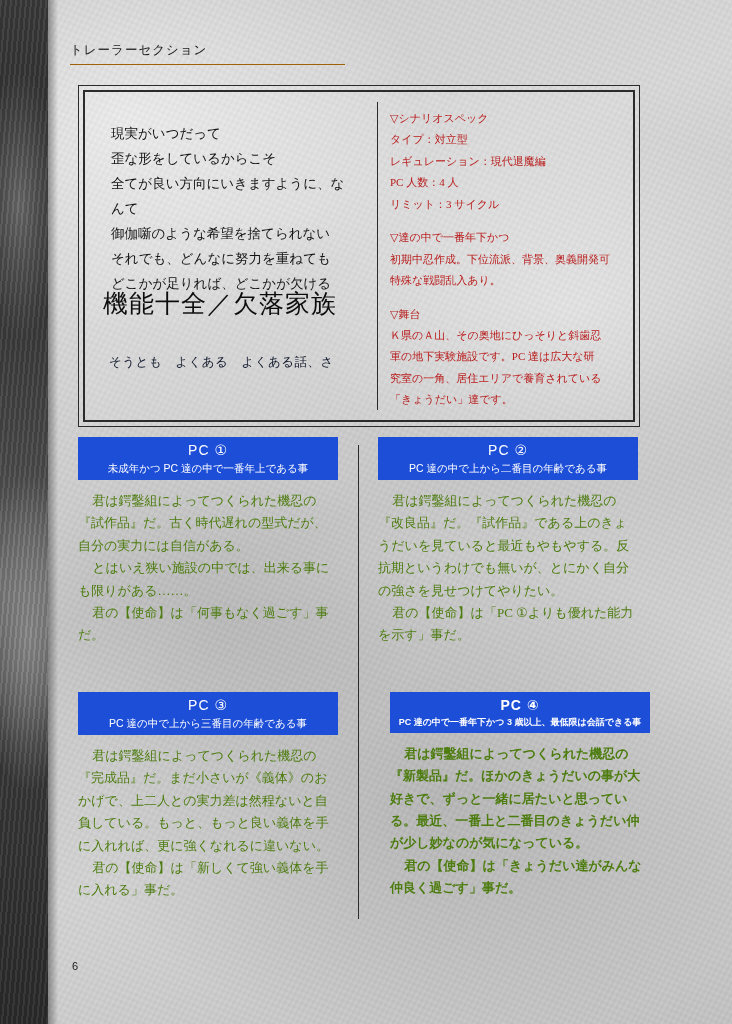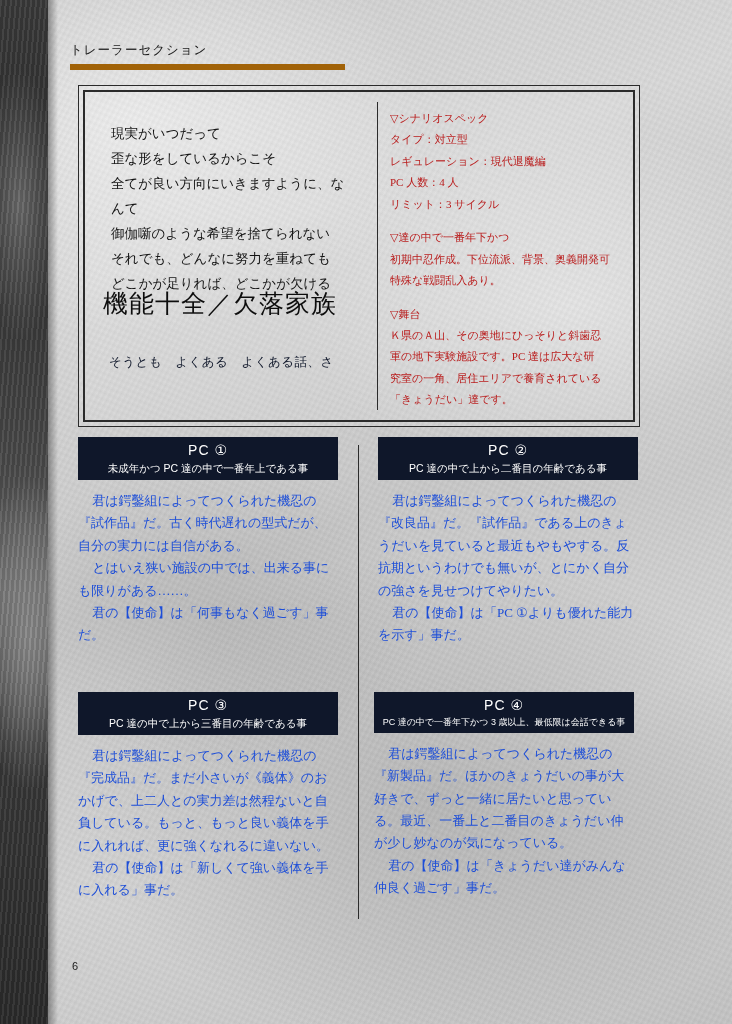--- a/index.html
+++ b/index.html
@@ -68,21 +68,21 @@
   .header {
     position: absolute;
     left: 70px;
     top: 42px;
     width: 275px;
     font-family: "Liberation Sans", "DejaVu Sans", sans-serif;
     font-size: 12.5px;
     color: #1b1b1b;
     letter-spacing: 1px;
     padding-bottom: 5px;
-    border-bottom: 6px solid #a16207;
+    border-bottom: 1px solid #a16207;
   }
 
   
   .frame {
     position: absolute;
     left: 78px;
     top: 85px;
     width: 560px;
     height: 340px;
     border: 1px solid #2b2b2b;
@@ -160,24 +160,24 @@
     width: 1px;
     background: #2b2b2b;
   }
   .pc {
     position: absolute;
     width: 260px;
   }
   .pc-1 { left: 0px;   top: 0px; }
   .pc-2 { left: 300px; top: 0px; }
   .pc-3 { left: 0px;   top: 255px; }
-  .pc-4 { left: 296px; top: 255px; }
+  .pc-4 { left: 312px; top: 255px; font-weight: bold; }
 
   .pc-head {
-    background: #0f172a;
+    background: #1d4ed8;
     color: #ffffff;
     text-align: center;
     font-family: "Liberation Sans", "DejaVu Sans", sans-serif;
     padding: 4px 2px 5px 2px;
     line-height: 1.35;
   }
   .pc-head .pc-label {
     display: block;
     font-size: 14px;
     letter-spacing: 1px;
@@ -185,21 +185,21 @@
   .pc-head .pc-cond {
     display: block;
     font-size: 10.5px;
     margin-top: 1px;
   }
   .pc-head .pc-cond.small { font-size: 9px; }
 
   .pc-body {
     font-size: 13px;
     line-height: 1.72;
-    color: #1d4ed8;
+    color: #4d7c0f;
     margin-top: 10px;
   }
   .pc-body p {
     margin: 0 0 0 0;
     text-indent: 1.1em;
   }
 
   
   .folio {
     position: absolute;

